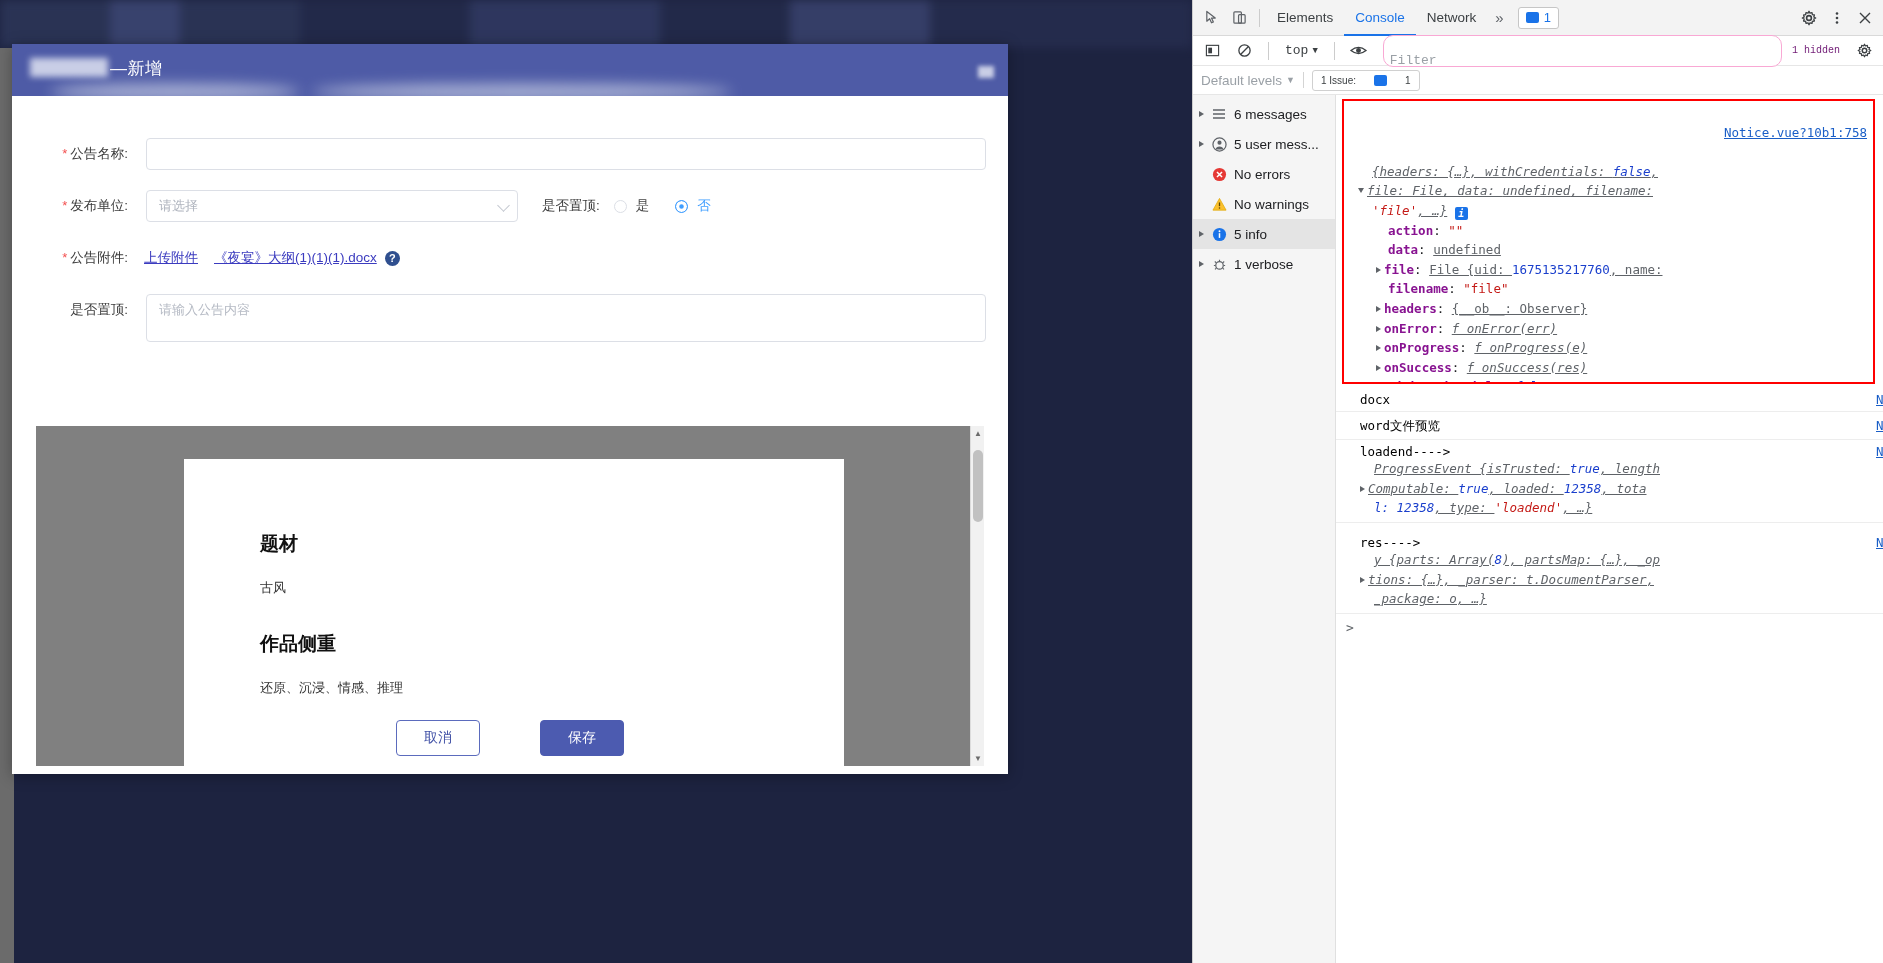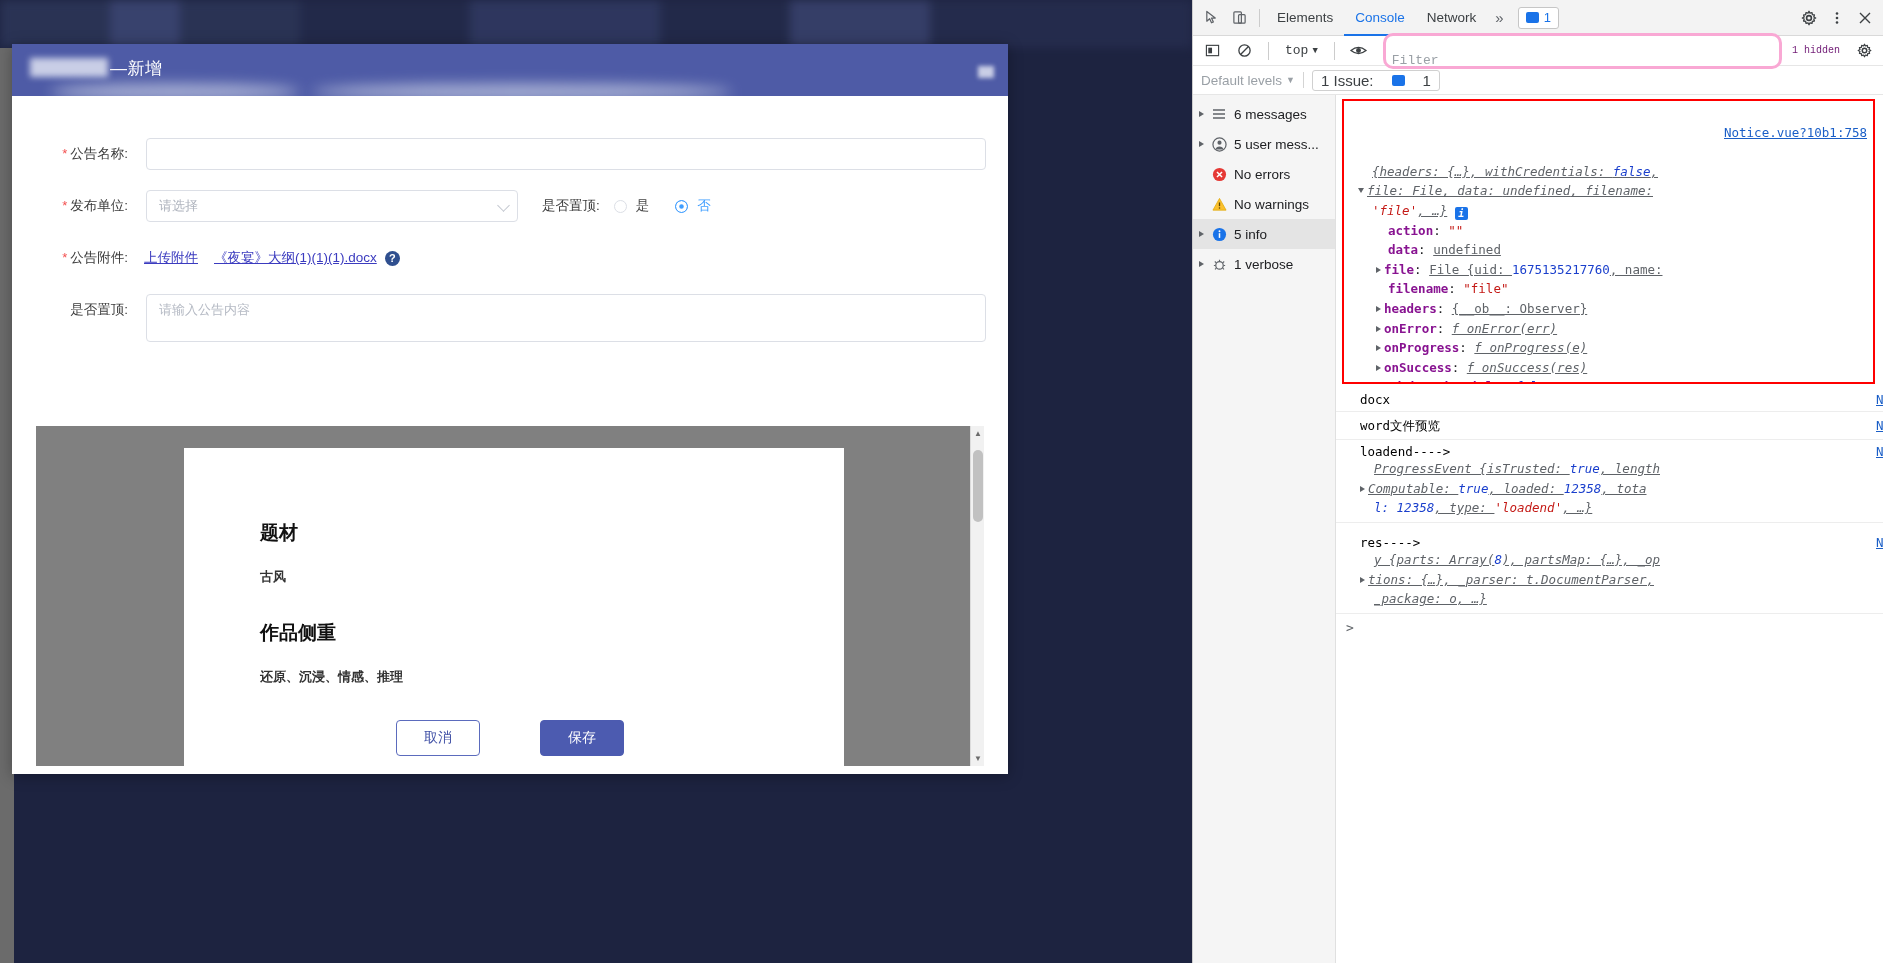--- a/index.html
+++ b/index.html
@@ -144,27 +144,27 @@
   }
 
   
   .preview-wrap {
     position: absolute; left: 24px; top: 330px;
     width: 948px; height: 340px;
     background: #808080;
     overflow: hidden;
   }
   .preview-page {
-    position: absolute; left: 148px; top: 22px;
+    position: absolute; left: 148px; top: 33px;
     width: 660px; height: 320px;
     background: #fff;
     padding: 72px 76px 0 76px;
   }
   .doc-h { font-size: 19px; font-weight: bold; color: #111; margin: 0 0 22px 0; font-family: "DejaVu Sans", sans-serif; }
-  .doc-p { font-size: 13px; color: #333; margin: 0 0 34px 0; font-family: "DejaVu Sans", sans-serif; font-weight: bold; }
+  .doc-p { font-size: 13px; color: #333; margin: 0 0 34px 0; font-family: "DejaVu Sans", sans-serif; }
   .pv-scroll {
     position: absolute; right: 0; top: 0; width: 14px; height: 340px;
     background: #f1f1f1; border-left: 1px solid #dcdcdc;
   }
   .pv-thumb { position: absolute; left: 2px; top: 24px; width: 10px; height: 72px; background: #c1c1c1; border-radius: 5px; }
   .pv-arrow {
     position: absolute; left: 0; width: 14px; height: 15px;
     display: flex; align-items: center; justify-content: center;
     font-size: 8px; color: #6b6b6b; background: #f1f1f1;
   }
@@ -220,38 +220,38 @@
   .dt-right { margin-left: auto; display: flex; align-items: center; }
 
   .dt-toolbar {
     display: flex; align-items: center;
     height: 30px; border-bottom: 1px solid #e6e6e6;
     background: #fff; padding: 0 5px; gap: 4px; font-family: Liberation Mono, monospace;
   }
   .ctx-select { font-size: 13px; color: #3c4043; display: flex; align-items: center; gap: 4px; padding: 0 6px; cursor: pointer; }
   .filter-box {
     flex: 1; height: 21px; margin: 0 6px;
-    border: 3px solid #f9a8d4; border-radius: 10px;
+    border: 1px solid #f9a8d4; border-radius: 10px;
     font-size: 13px; color: #9aa0a6; line-height: 19px; padding: 15px 6px;
     background: #fff;
   }
   .hidden-count { font-size: 10px; color: #701a75; padding-right: 6px; white-space: nowrap; }
 
   .dt-levelbar {
     display: flex; align-items: center;
     height: 29px; border-bottom: 1px solid #e6e6e6;
     background: #fff; padding: 0 8px; gap: 8px;
   }
   .levels-dd { font-size: 13.5px; color: #9aa0a6; display: flex; align-items: center; gap: 4px; cursor: pointer; }
   .vsep { width: 1px; height: 16px; background: #d4d4d4; }
   .issues-chip {
     display: flex; align-items: center; gap: 18px;
     height: 21px; padding: 0 8px;
     border: 1px solid #d0d0d0; border-radius: 3px;
-    font-size: 15px; color: #3c4043; cursor: pointer;
+    font-size: 10px; color: #3c4043; cursor: pointer;
   }
 
   .console-body { display: flex; height: calc(963px - 36px - 30px - 29px); }
   .sidebar {
     width: 143px; background: #f5f5f5;
     border-right: 1px solid #e0e0e0;
     padding-top: 4px;
     font-size: 13.5px; color: #202124;
   }
   .sb-item {

